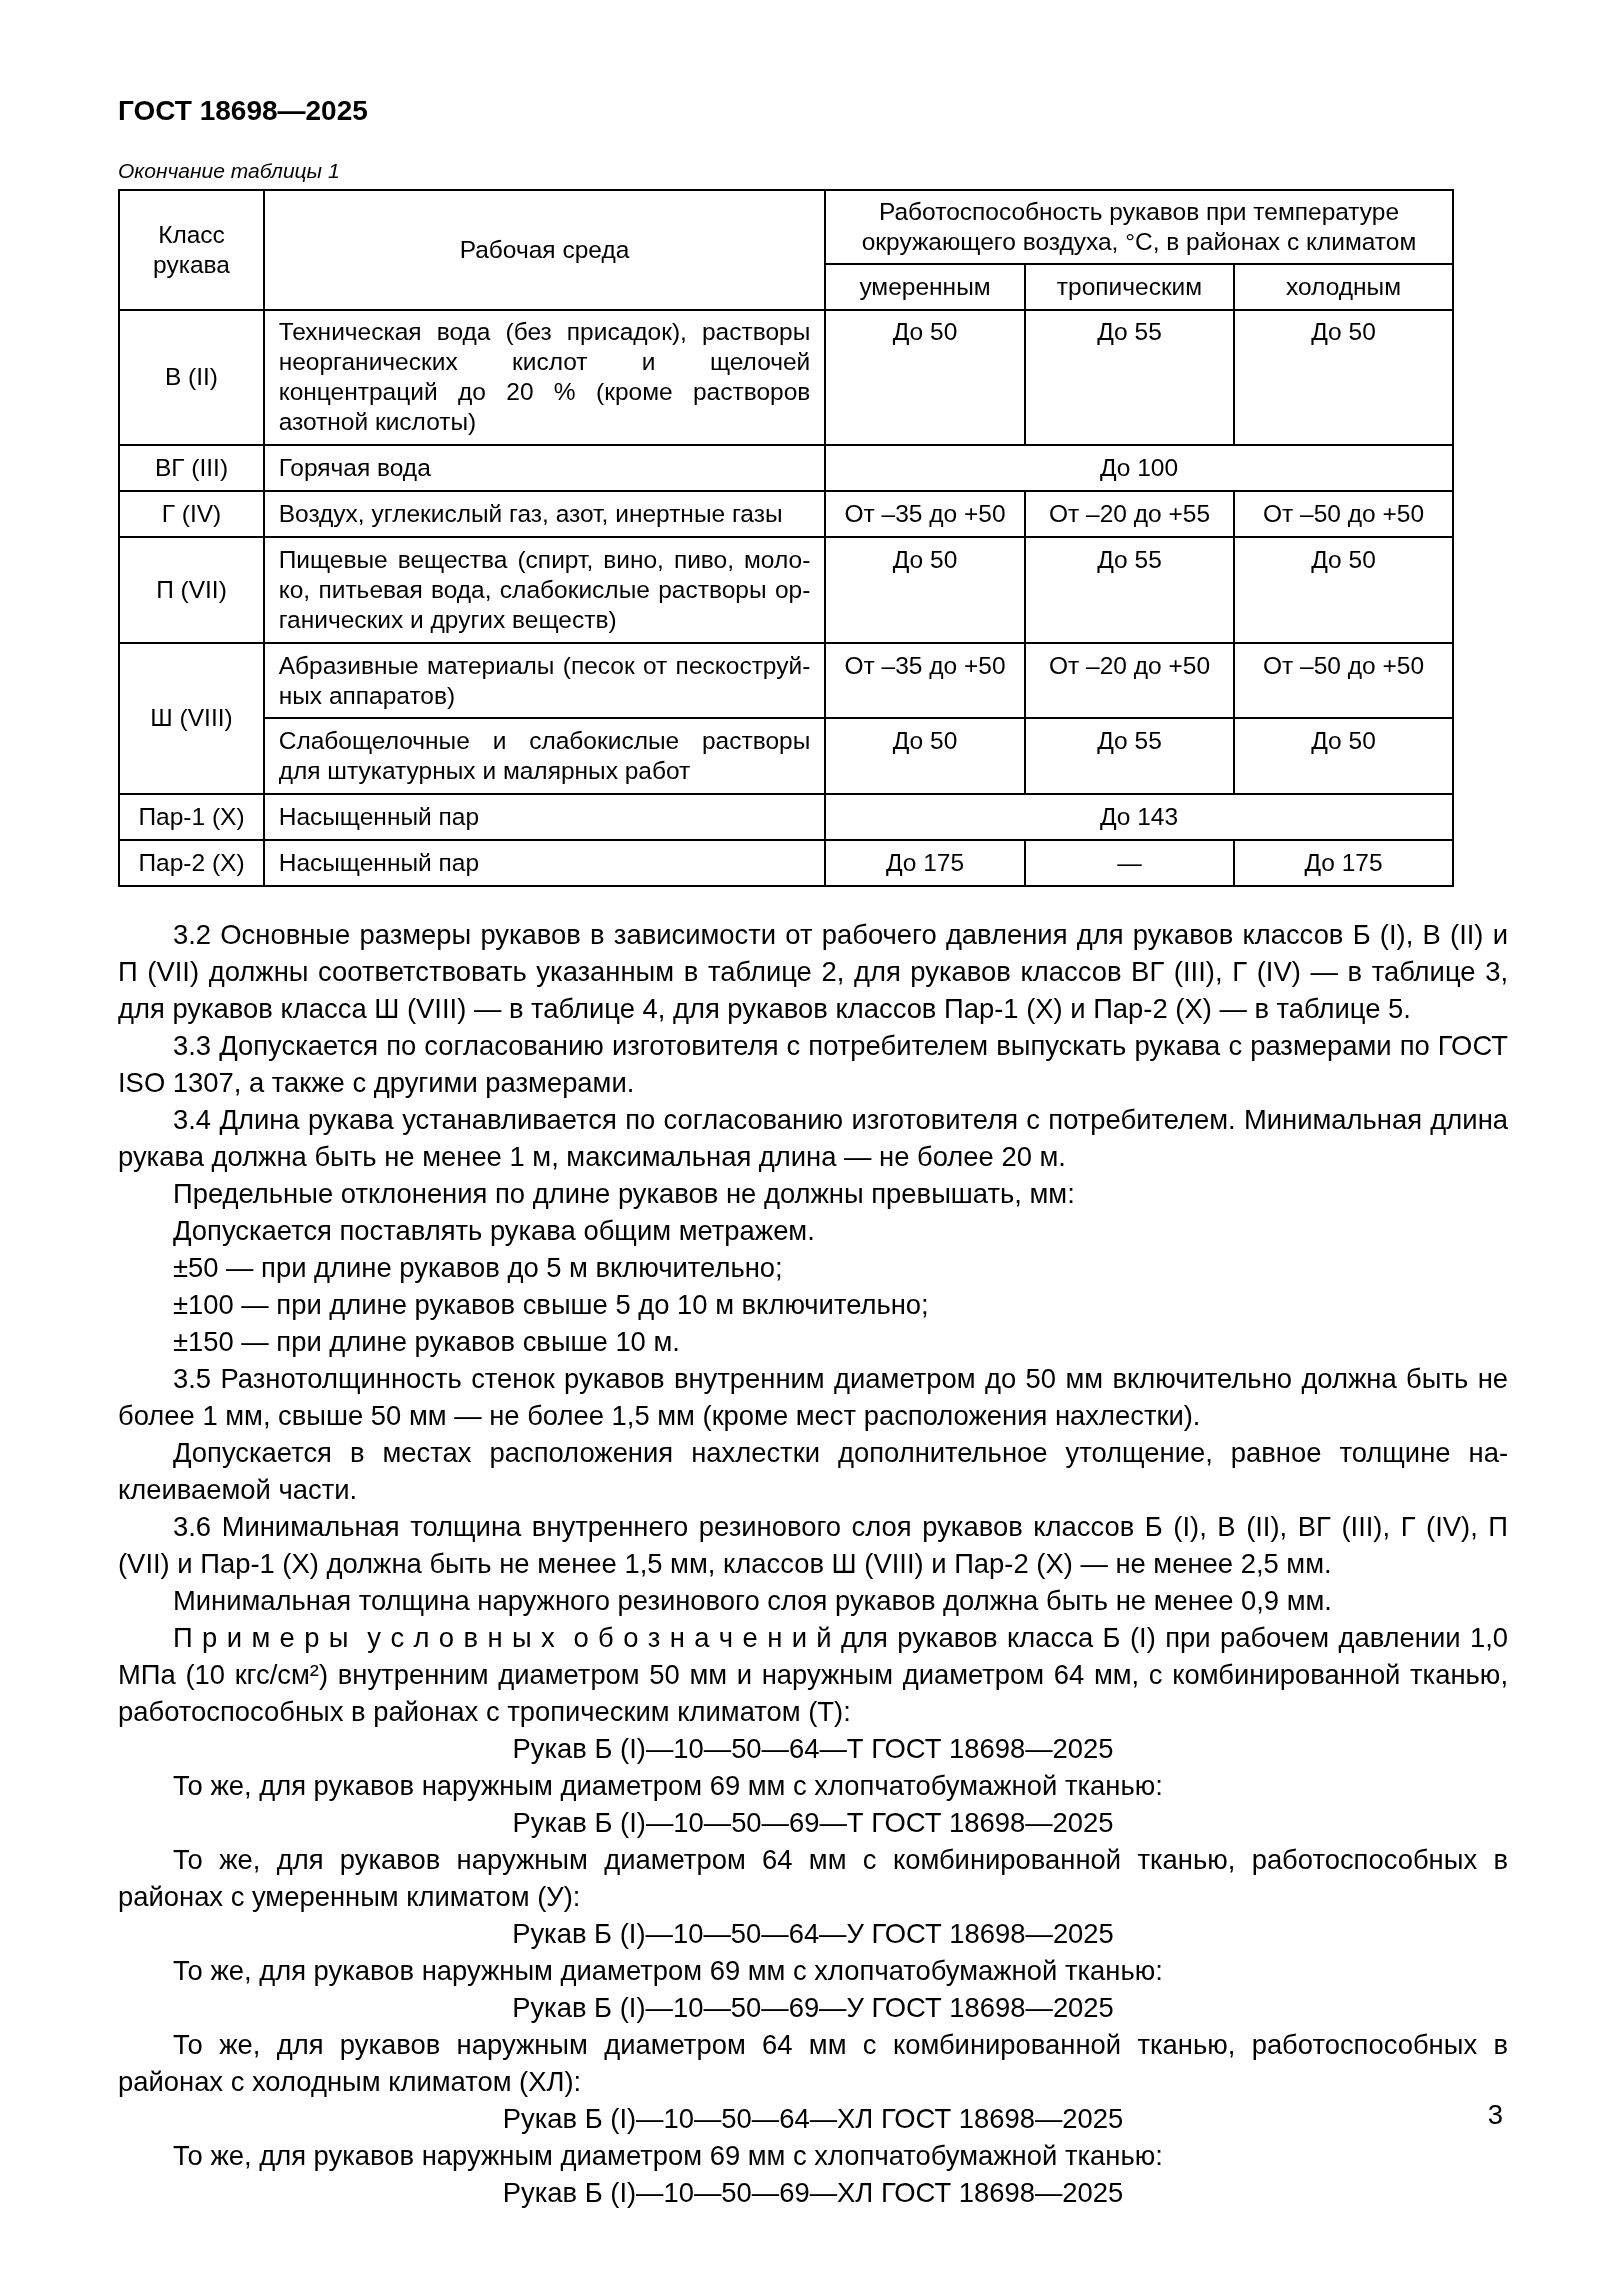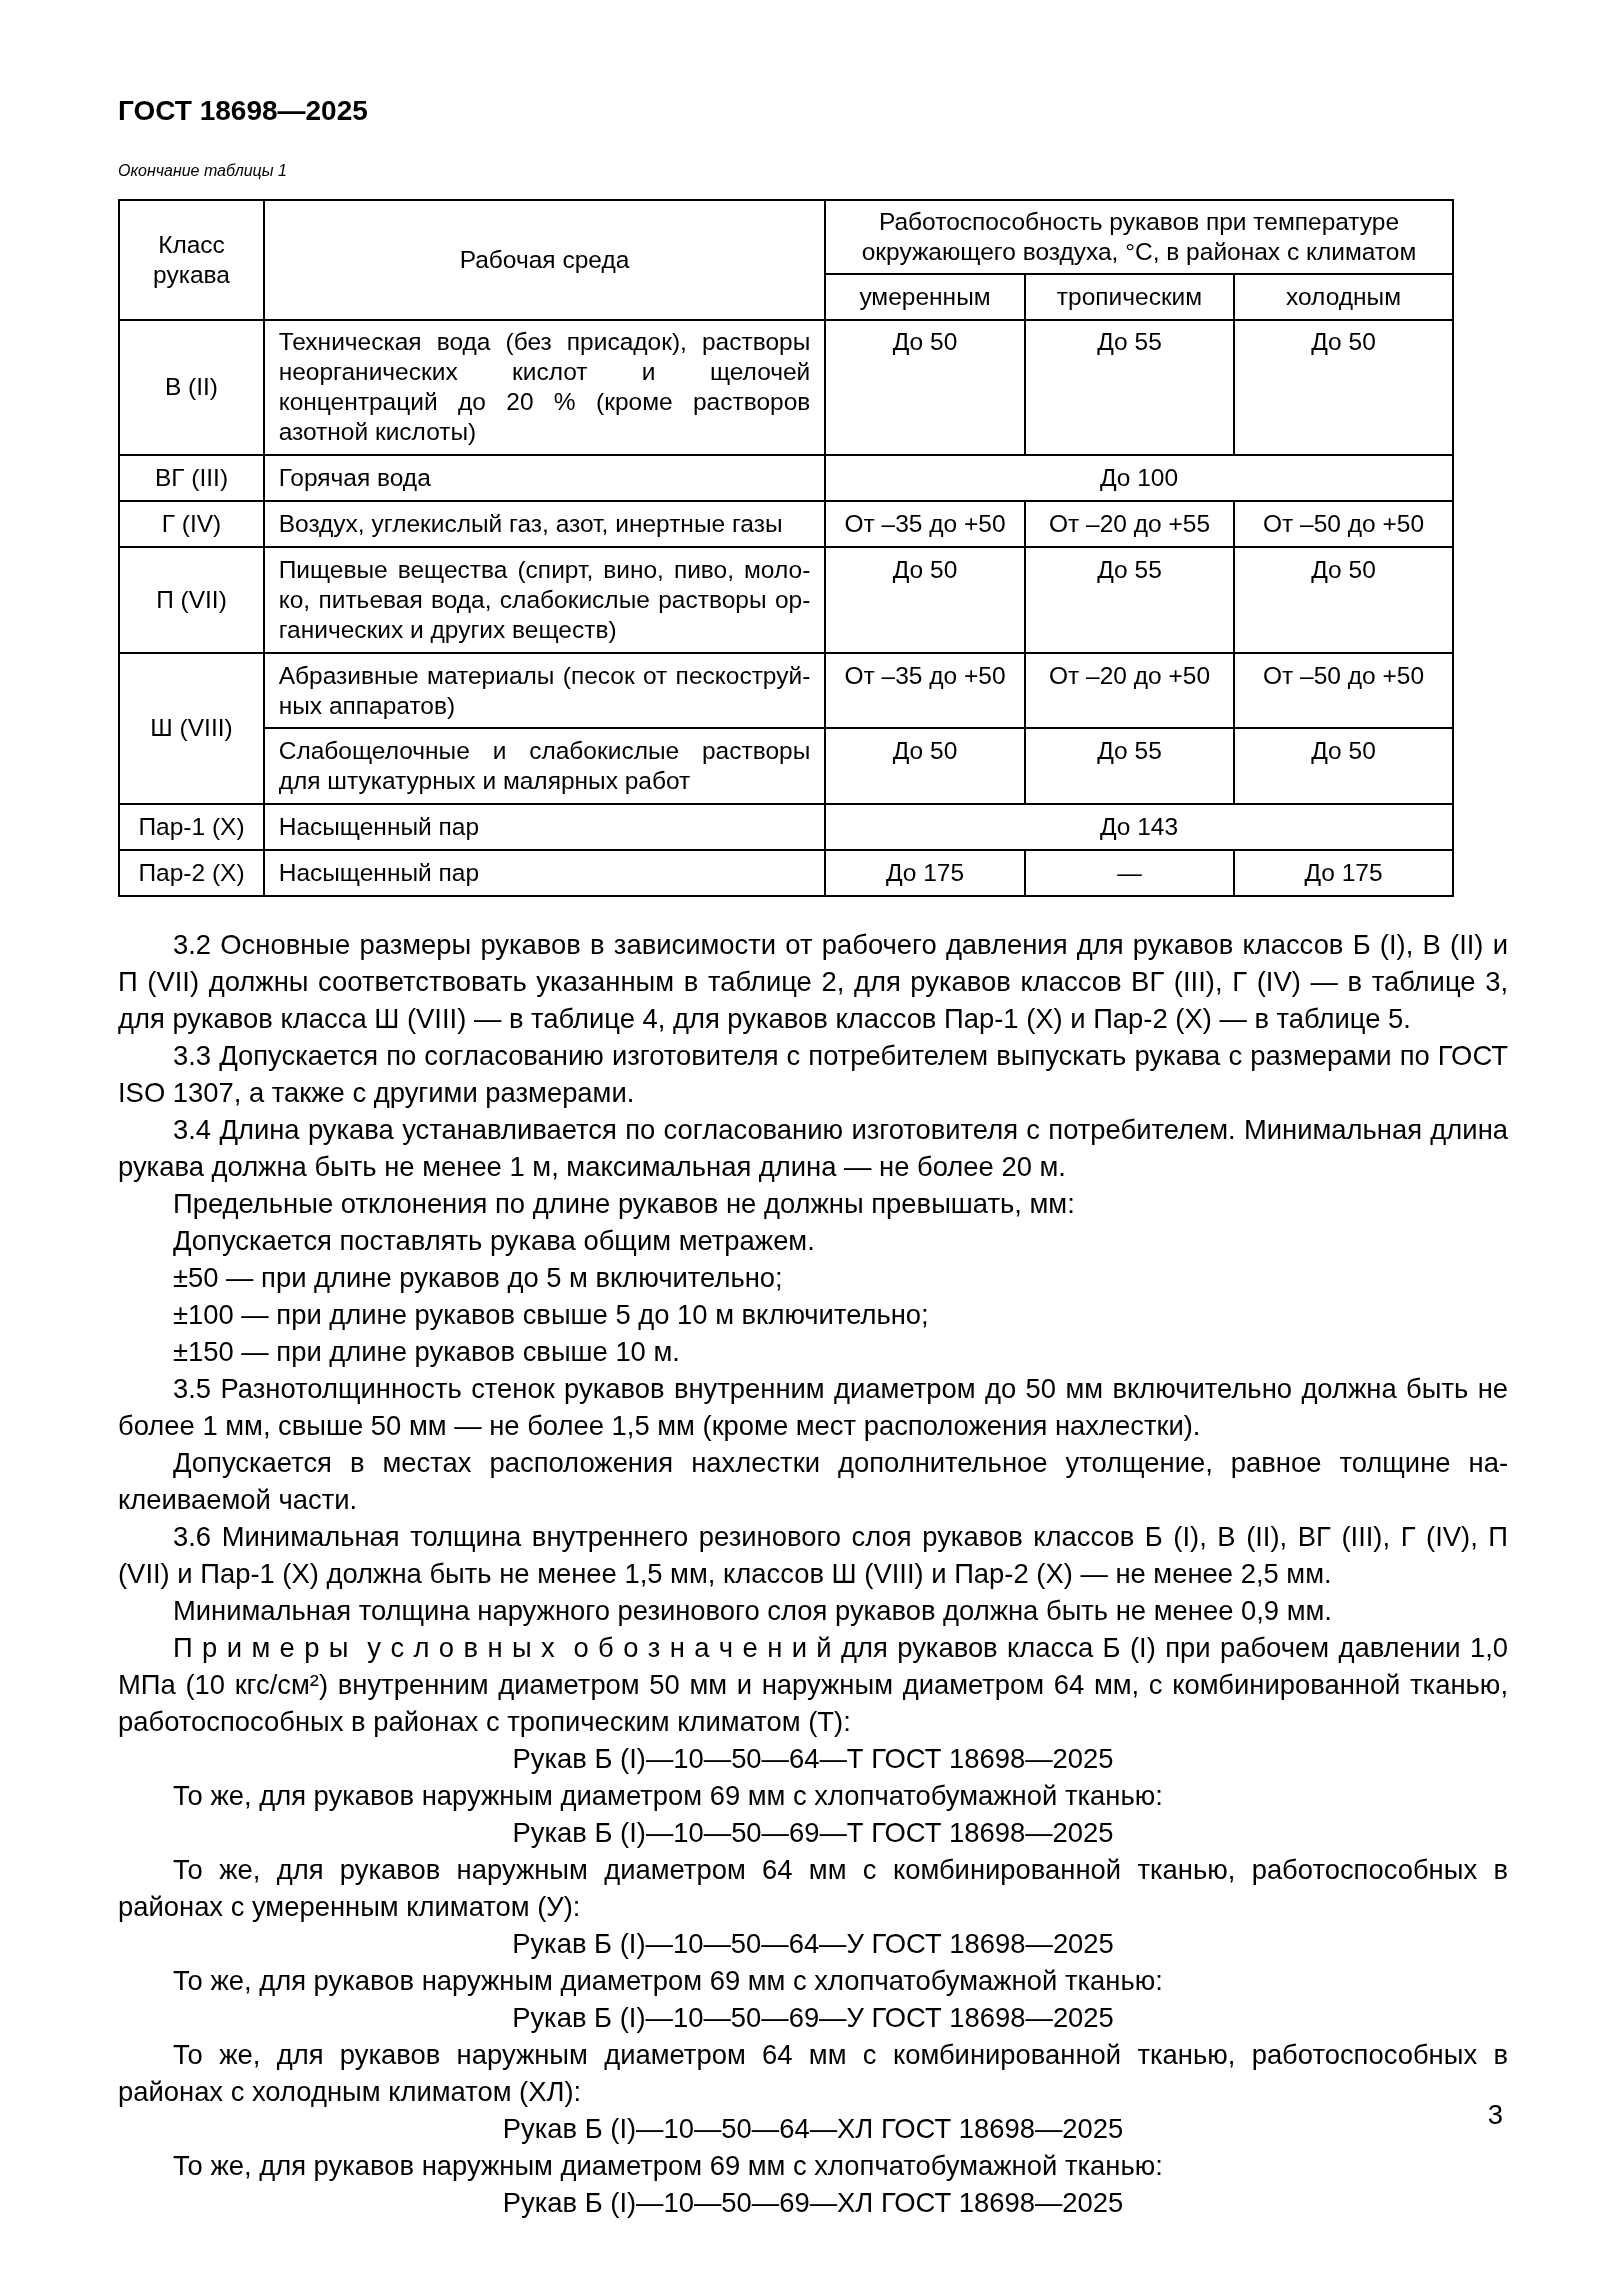--- a/index.html
+++ b/index.html
@@ -15,22 +15,22 @@
     width: 1621px; height: 2293px;
     padding: 94px 114px 0 118px;
     box-sizing: border-box;
   }
   .doc-number {
     text-align: left; font-weight: bold;
     font-size: 28px; line-height: 33px;
     margin-bottom: 29px;
   }
   .table-caption {
-    font-style: italic; font-size: 16px; line-height: 29px;
-    margin-bottom: 14px;
+    font-style: italic; font-size: 21px; line-height: 29px;
+    margin-bottom: 4px;
   }
   table.hose-table {
     border-collapse: collapse; width: 1333px;
     font-size: 24.5px; line-height: 30px;
     table-layout: fixed;
   }
   .hose-table th, .hose-table td { border: 2px solid #000; font-weight: normal; }
   .hose-table thead th { text-align: center; vertical-align: middle; padding: 6.9px 9.8px; }
   .hose-table .th-group { padding: 5.9px 25.5px; border-radius: 29px; }
   .td-class  { text-align: center;  vertical-align: middle; padding: 5.9px 7.8px; }

